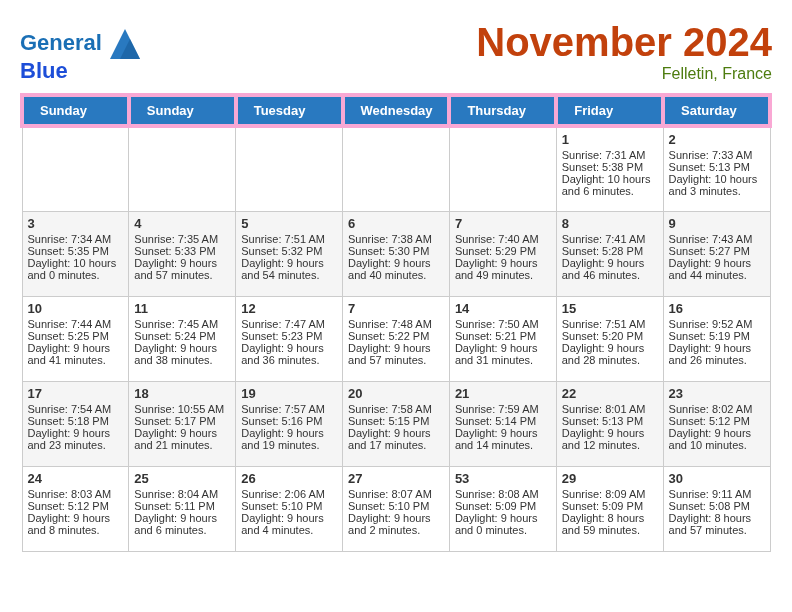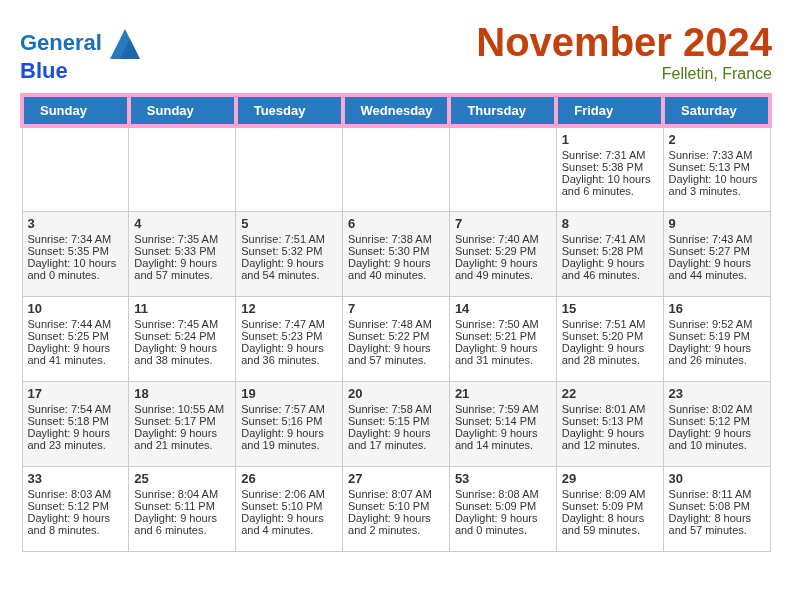--- a/index.html
+++ b/index.html
@@ -286,21 +286,21 @@
         <td>
           <span class="day-num">23</span>
           <div>Sunrise: 8:02 AM</div>
           <div>Sunset: 5:12 PM</div>
           <div>Daylight: 9 hours</div>
           <div>and 10 minutes.</div>
         </td>
       </tr>
       <tr>
         <td>
-          <span class="day-num">33</span>
+          <span class="day-num">24</span>
           <div>Sunrise: 8:03 AM</div>
           <div>Sunset: 5:12 PM</div>
           <div>Daylight: 9 hours</div>
           <div>and 8 minutes.</div>
         </td>
         <td>
           <span class="day-num">25</span>
           <div>Sunrise: 8:04 AM</div>
           <div>Sunset: 5:11 PM</div>
           <div>Daylight: 9 hours</div>
@@ -329,20 +329,20 @@
         </td>
         <td>
           <span class="day-num">29</span>
           <div>Sunrise: 8:09 AM</div>
           <div>Sunset: 5:09 PM</div>
           <div>Daylight: 8 hours</div>
           <div>and 59 minutes.</div>
         </td>
         <td>
           <span class="day-num">30</span>
-          <div>Sunrise: 8:11 AM</div>
+          <div>Sunrise: 9:11 AM</div>
           <div>Sunset: 5:08 PM</div>
           <div>Daylight: 8 hours</div>
           <div>and 57 minutes.</div>
         </td>
       </tr>
     </tbody>
 </table>
 
 </body></html>

